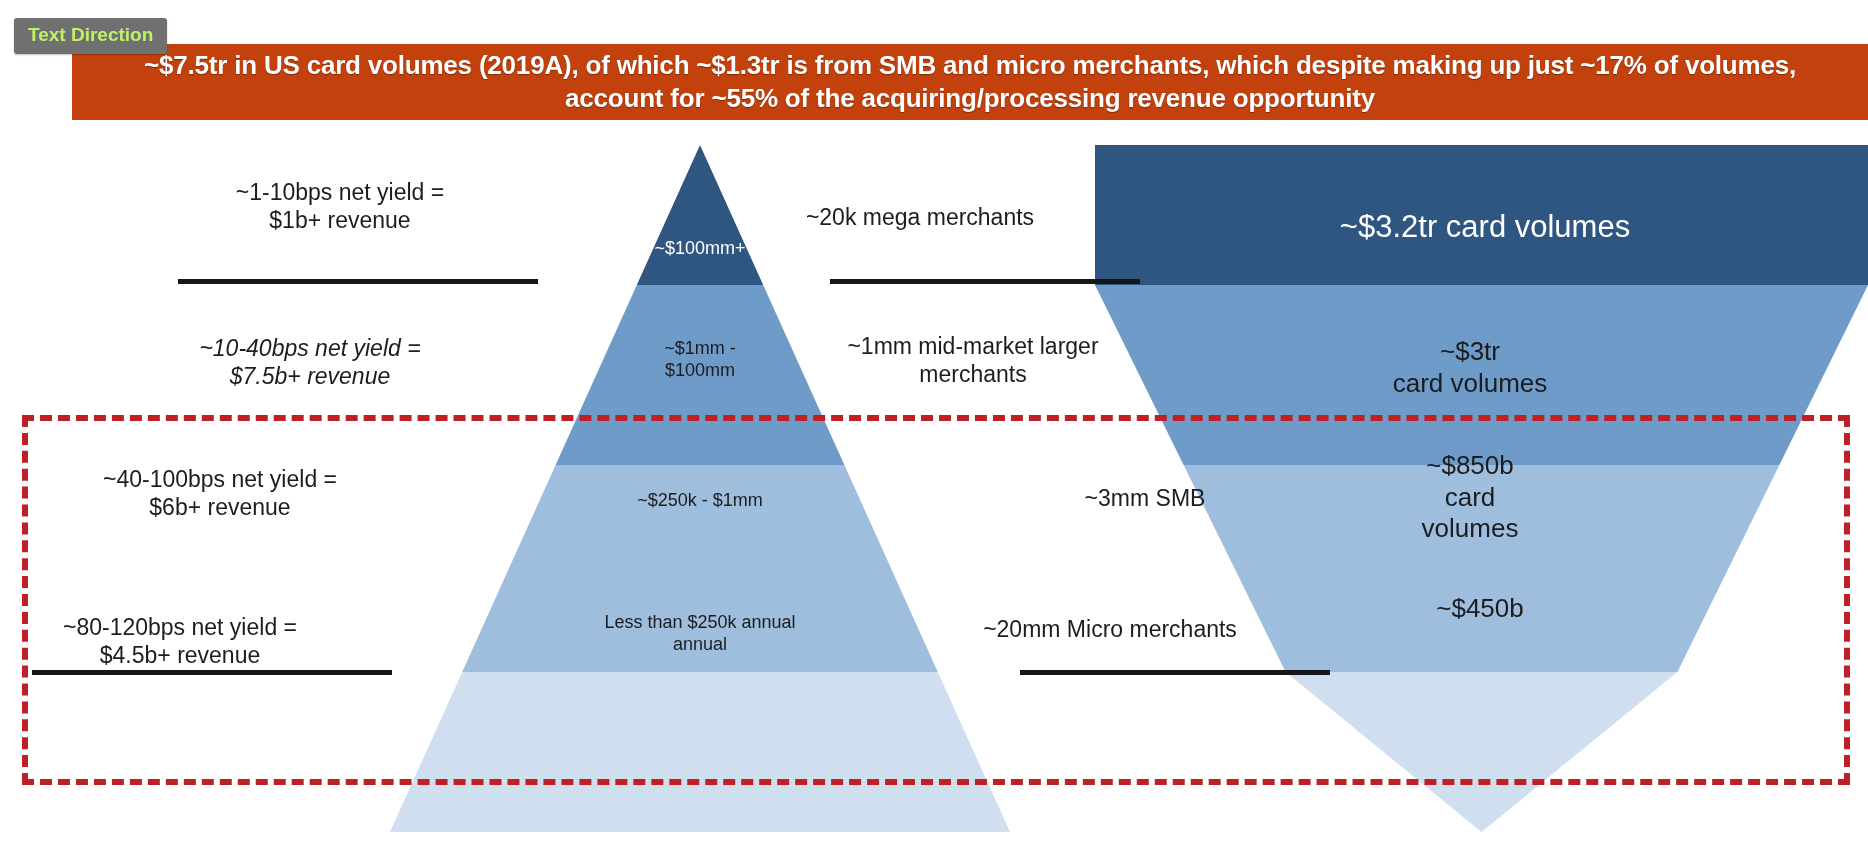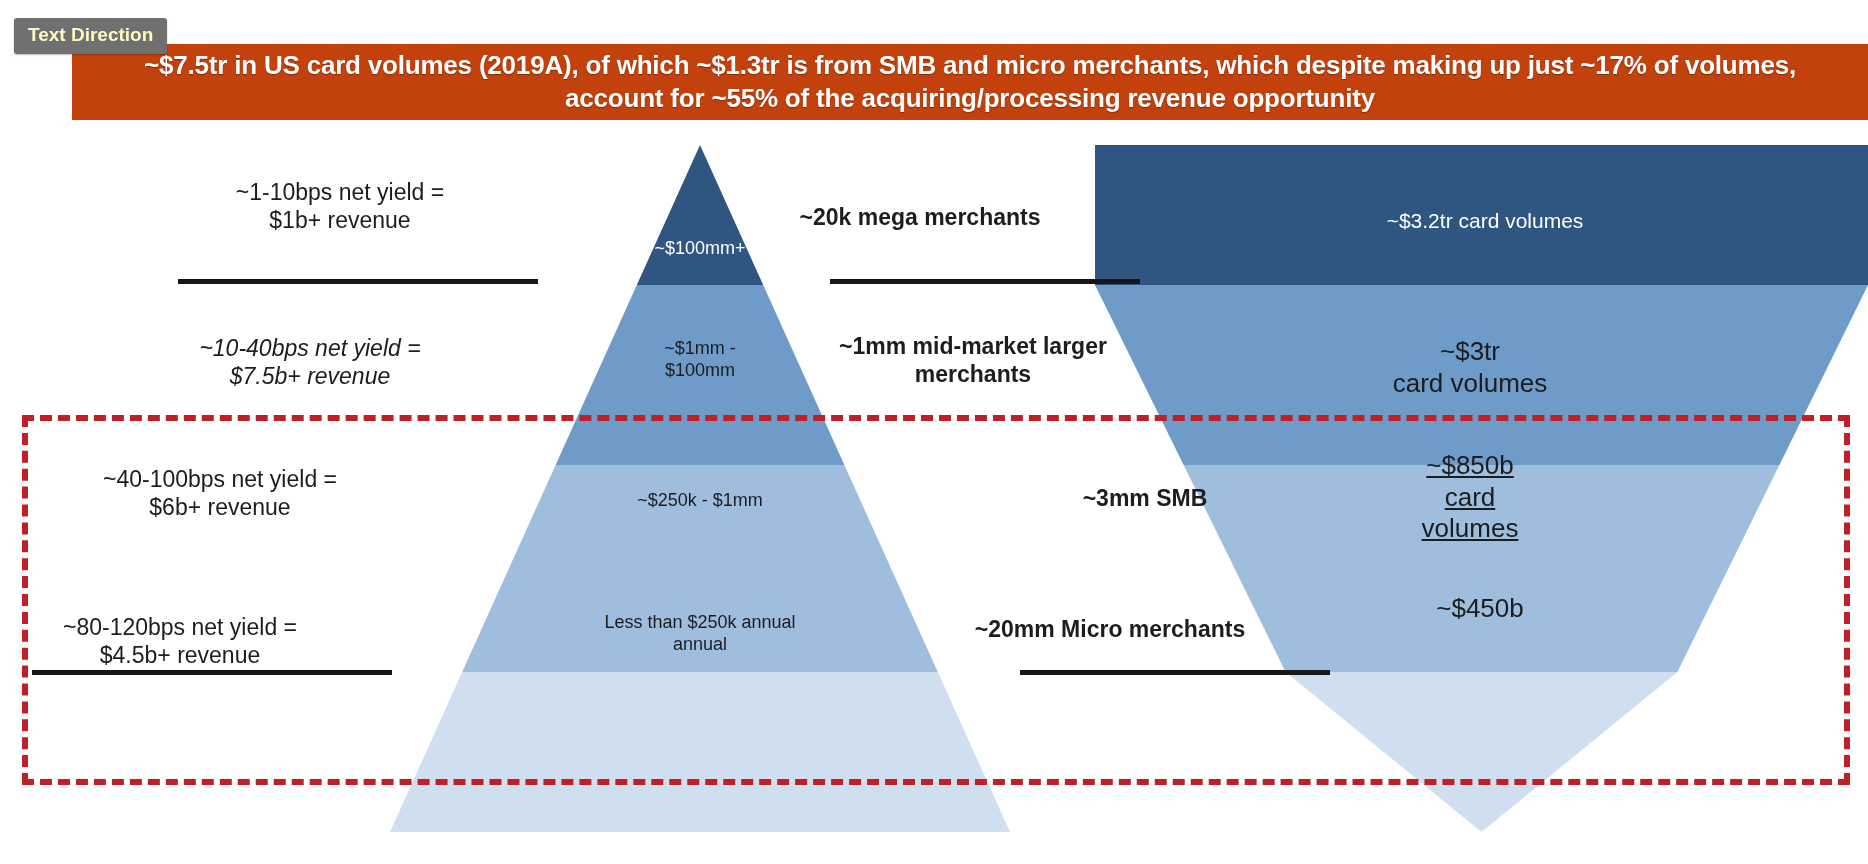--- a/index.html
+++ b/index.html
@@ -8,21 +8,21 @@
     background:#ffffff;
     font-family:"Liberation Sans", sans-serif;
     overflow:hidden;
     position:relative;
   }
   #canvas{position:absolute;inset:0;background:#ffffff;}
 
   
   .tooltip-chip{
     position:absolute;left:14px;top:18px;
-    background:#707070;color:#fef9c3;
+    background:#707070;color:#bef264;
     font-size:19px;font-weight:600;
     padding:6px 14px 8px 14px;
     border-radius:3px;
     z-index:60;
     white-space:nowrap;
     box-shadow:0 1px 2px rgba(0,0,0,.25);
   }
 
   
   .banner{
@@ -57,25 +57,25 @@
 
   
   .rule{position:absolute;height:5px;background:#15171a;z-index:6;}
 
   
   .lbl{position:absolute;z-index:10;text-align:center;line-height:1.22;}
   .lbl-dark{color:#1b1d20;}
   .lbl-light{color:#ffffff;}
 
   .yield-lbl{font-size:23px;}
-  .count-lbl{font-size:23px;font-weight:bold;}
+  .count-lbl{font-size:23px;}
   .tier-lbl{font-size:18px;}
   .tier-lbl-sm{font-size:18px;}
   .vol-lbl{font-size:26px;}
-  .vol-lbl-lg{font-size:21px;}
+  .vol-lbl-lg{font-size:31px;}
 </style>
 </head>
 <body>
 
 <div id="canvas">
 
   <div class="tooltip-chip">Text Direction</div>
 
   <div class="banner">
     <div class="banner-text">~$7.5tr in US card volumes (2019A), of which ~$1.3tr is from SMB and micro merchants, which despite making up just ~17% of volumes, account for ~55% of the acquiring/processing revenue opportunity</div>
@@ -172,21 +172,21 @@
 
     <div class="lbl lbl-light vol-lbl-lg" style="left:1235px;top:88px;width:500px;">
       <div>~$3.2tr card volumes</div>
     </div>
 
     <div class="lbl lbl-dark vol-lbl" style="left:1310px;top:216px;width:320px;">
       <div>~$3tr</div>
       <div>card volumes</div>
     </div>
 
-    <div class="lbl lbl-dark vol-lbl" style="left:1330px;top:330px;width:280px;text-decoration:underline;">
+    <div class="lbl lbl-dark vol-lbl" style="left:1330px;top:330px;width:280px;">
       <div>~$850b</div>
       <div>card</div>
       <div>volumes</div>
     </div>
 
     <div class="lbl lbl-dark vol-lbl" style="left:1340px;top:473px;width:280px;">
       <div>~$450b</div>
     </div>
 
   </div>

